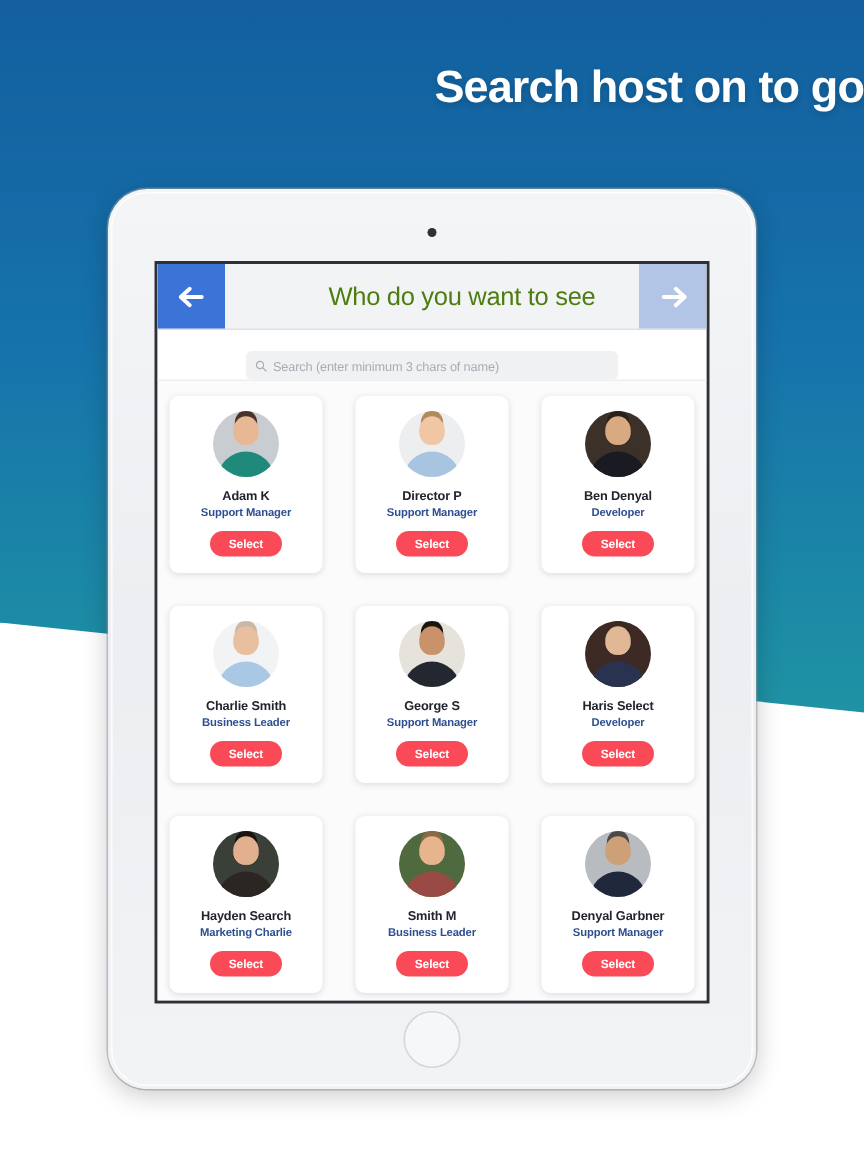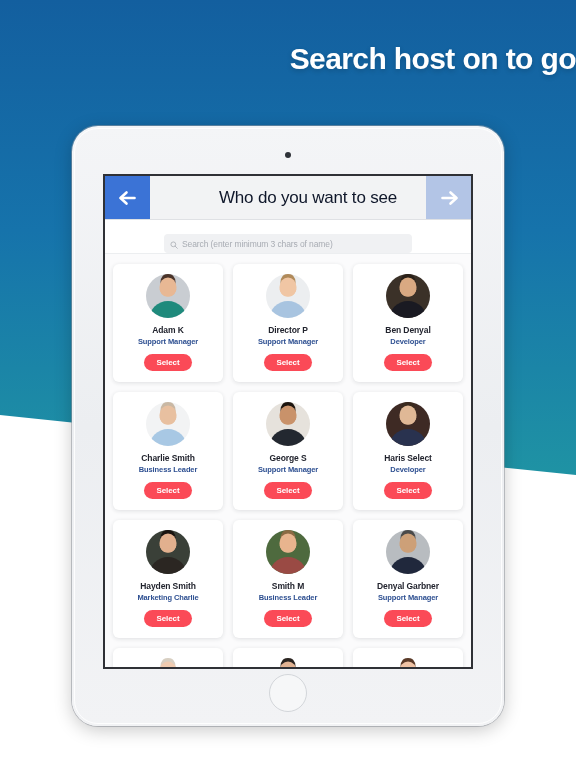--- a/index.html
+++ b/index.html
@@ -99,21 +99,21 @@
     flex: 0 0 auto;
   }
   .nav-back { background: #3b73d6; }
   .nav-fwd  { background: #b3c5e6; }
   .nav-btn svg { display: block; }
   .appbar-title {
     flex: 1 1 auto;
     display: flex;
     align-items: center;
     justify-content: center;
-    color: #0f172a;
+    color: #4d7c0f;
     font-size: 17px;
     font-weight: 500;
     letter-spacing: -0.2px;
     margin-left: 40px;
   }
 
   
   .search-row {
     height: 34px;
     display: flex;
@@ -142,21 +142,21 @@
   .list-area {
     position: relative;
     height: 413px;
     background: #fbfbfc;
     padding: 10px 8px 0 8px;
     overflow: hidden;
   }
   .grid {
     display: grid;
     grid-template-columns: repeat(3, 1fr);
-    gap: 10px;
+    gap: 22px;
   }
   .card {
     background: #ffffff;
     border-radius: 6px;
     box-shadow: 0 1px 4px rgba(30,35,50,0.13);
     padding: 10px 5px 11px 5px;
     display: flex;
     flex-direction: column;
     align-items: center;
   }
@@ -326,21 +326,21 @@
               <div class="card-name">Haris Select</div>
               <div class="card-role">Developer</div>
               <button class="select-btn">Select</button>
             </div>
             <div class="card">
               <div class="avatar">
                 <div class="av-bg" style="background: rgb(58, 64, 56);"></div>
                 <div class="av-body" style="background: rgb(43, 38, 34);"></div>
                 <div class="av-head" style="background: rgb(226, 176, 142); box-shadow: rgb(226, 176, 142) 0px -7px 0px -3px inset, rgb(26, 20, 16) 0px -5px 0px -1px;"></div>
               </div>
-              <div class="card-name">Hayden Smith</div>
+              <div class="card-name">Hayden Search</div>
               <div class="card-role">Marketing Charlie</div>
               <button class="select-btn">Select</button>
             </div>
             <div class="card">
               <div class="avatar">
                 <div class="av-bg" style="background: rgb(78, 106, 62);"></div>
                 <div class="av-body" style="background: rgb(154, 74, 68);"></div>
                 <div class="av-head" style="background: rgb(232, 180, 142); box-shadow: rgb(232, 180, 142) 0px -7px 0px -3px inset, rgb(138, 106, 68) 0px -5px 0px -1px;"></div>
               </div>
               <div class="card-name">Smith M</div>

